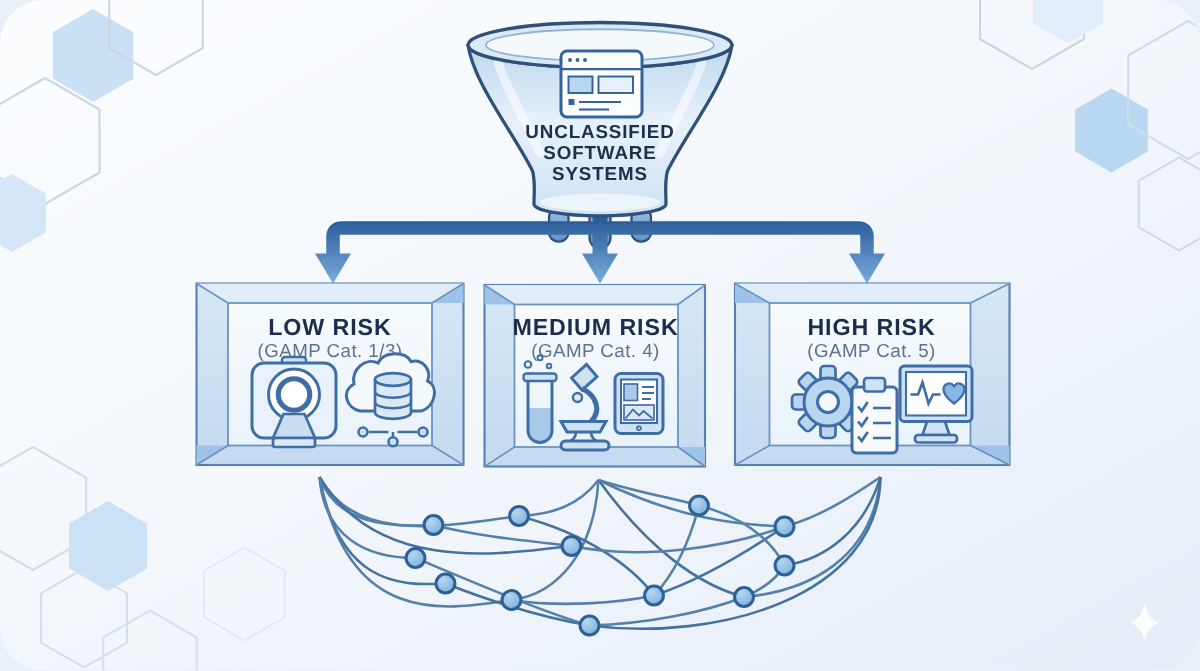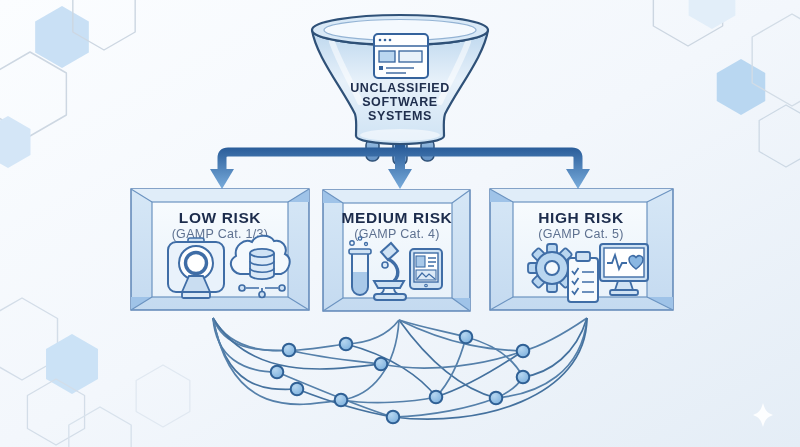--- a/index.html
+++ b/index.html
@@ -1,18 +1,19 @@
 <!DOCTYPE html>
 <html><head>
 <meta charset="utf-8">
 <style>
   html,body{margin:0;padding:0;background:#e9f1f8;}
   .stage{
     position:relative;width:800px;height:447px;overflow:hidden;
     font-family:"Liberation Sans",sans-serif;
+    border-radius:29px;
   }
   svg text{font-family:"Liberation Sans",sans-serif;}
   .box-title{font-weight:bold;font-size:15.5px;fill:#1c2c4c;letter-spacing:.6px;}
   .box-sub{font-size:12.5px;fill:#5e7190;letter-spacing:.3px;}
   .funnel-label{font-weight:bold;font-size:12.5px;fill:#202f4e;letter-spacing:.6px;}
 </style>
 </head>
 <body>
 
 <div class="stage">

